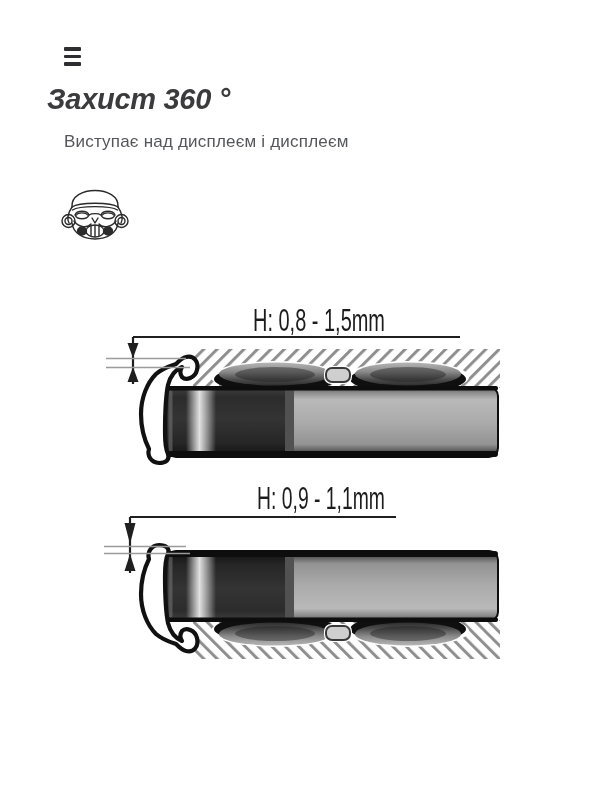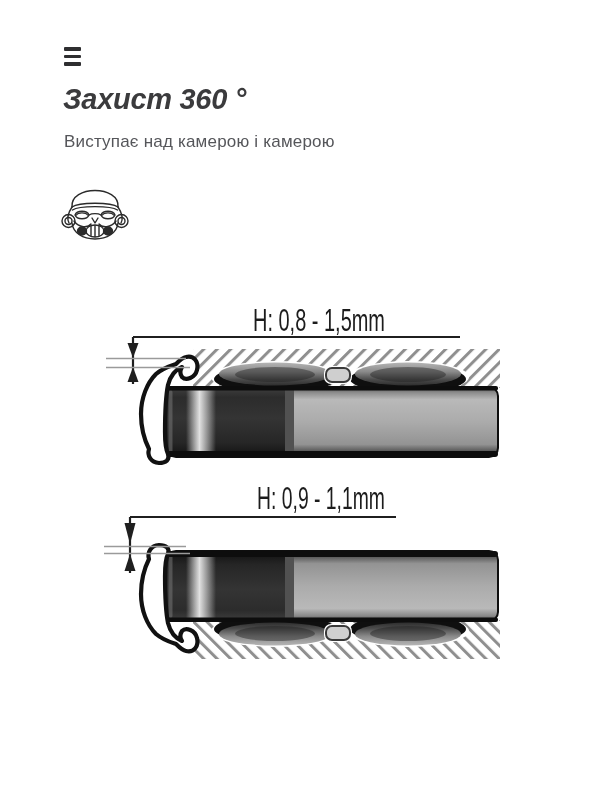--- a/index.html
+++ b/index.html
@@ -6,21 +6,21 @@
   body{
     width:600px;height:800px;position:relative;background:#ffffff;
     font-family:"Liberation Sans",sans-serif;overflow:hidden;
   }
   .menu-icon{
     position:absolute;left:64px;top:47px;width:17px;height:19px;
     display:flex;flex-direction:column;justify-content:space-between;cursor:pointer;
   }
   .menu-icon span{display:block;width:17px;height:3.6px;background:#2e2e30;border-radius:1px;}
   .page-title{
-    position:absolute;left:63px;top:83px;
+    position:absolute;left:47px;top:83px;
     font-size:29px;font-weight:800;font-style:italic;color:#3b3b3d;letter-spacing:-0.3px;
   }
   .page-subtitle{
     position:absolute;left:64px;top:132px;
     font-size:17px;font-weight:400;color:#55565a;letter-spacing:0.2px;
   }
   .helmet{position:absolute;left:59px;top:171px;width:72px;height:72px;}
   .diagram-layer{position:absolute;left:0;top:0;width:600px;height:800px;}
   .dim-label{
     font-family:"Liberation Sans",sans-serif;font-size:31px;font-weight:500;fill:#1c1c1c;
@@ -29,21 +29,21 @@
 </head>
 <body>
 
 <div class="menu-icon">
   <span></span>
   <span></span>
   <span></span>
 </div>
 
 <div class="page-title">Захист 360 °</div>
-<div class="page-subtitle">Виступає над камерою і камерою</div>
+<div class="page-subtitle">Виступає над дисплеєм і дисплеєм</div>
 
 <svg class="helmet" viewBox="0 0 72 72">
   <g fill="none" stroke="#2b2b2b" stroke-width="1.4" stroke-linecap="round" stroke-linejoin="round">
     <path d="M13,36 C11,14 61,14 59,36"></path>
     <path d="M13,36 C20,31 52,31 59,36"></path>
     <path d="M13.5,39 C20,34.5 52,34.5 58.5,39"></path>
     <path d="M13,36 C9,42 8,48 10,52"></path>
     <path d="M59,36 C63,42 64,48 62,52"></path>
     <circle cx="9.5" cy="50" r="6.5"></circle>
     <circle cx="9.5" cy="50" r="3.5"></circle>

